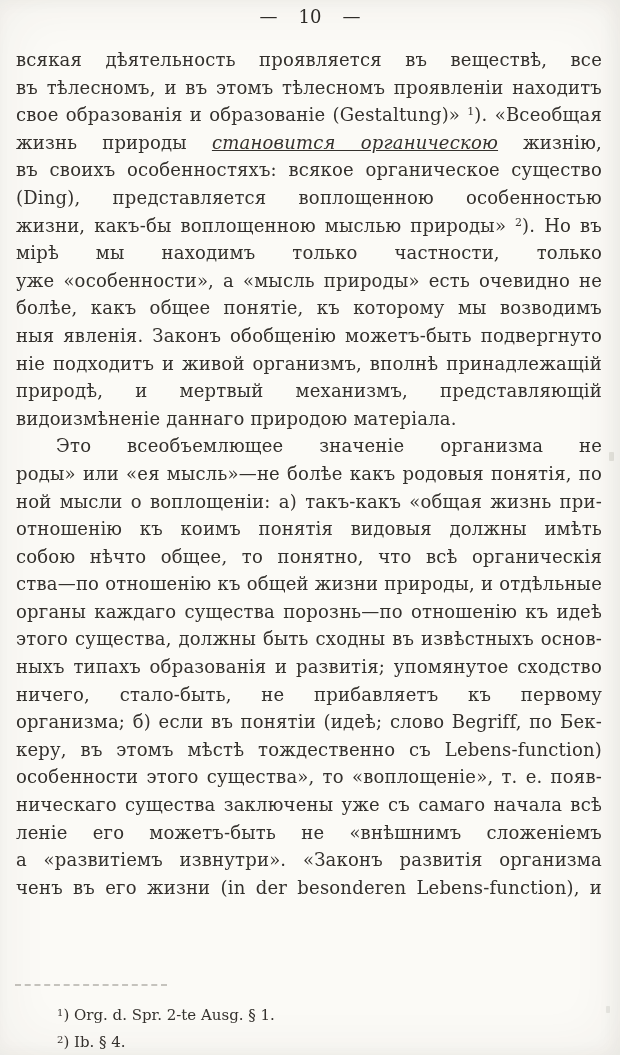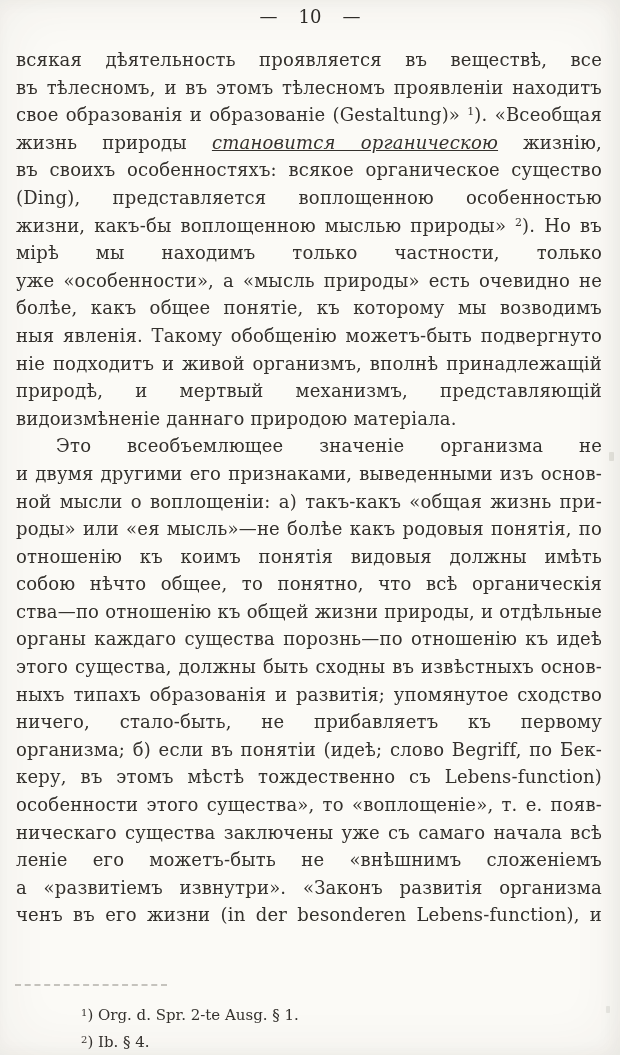--- a/index.html
+++ b/index.html
@@ -52,21 +52,21 @@
 
   .footnote-sep {
     position:absolute; top:984px; left:15px;
     width:152px; height:0;
     border-top:2px dashed #b3b1ab;
     opacity:0.75;
   }
 
   .footnotes {
     position:absolute; top:1003px; left:57px;
-    font-size:15px; color:#35322e;margin-left:24px;
+    font-size:15px; color:#35322e;
   }
   .footnote { line-height:24.5px; }
   .footnote .sup { font-size:10px; top:-4px; }
 
   .artifact {
     position:absolute; background:#d9d7d1; border-radius:1px;
   }
   .artifact.a1 { right:6px; top:452px; width:5px; height:9px; opacity:.6; }
   .artifact.a2 { right:10px; top:1006px; width:4px; height:7px; opacity:.5; }
 </style>
@@ -85,28 +85,27 @@
       <div class="line"><span>всякая дѣятельность проявляется въ веществѣ, все духовное—</span></div>
       <div class="line"><span>въ тѣлесномъ, и въ этомъ тѣлесномъ проявленіи находитъ</span></div>
       <div class="line"><span>свое образованія и образованіе (Gestaltung)» </span><span class="sup">1</span><span>). «Всеобщая</span></div>
       <div class="line"><span>жизнь природы </span><span class="i">становится органическою</span><span> жизнію, проявляясь</span></div>
       <div class="line"><span>въ своихъ особенностяхъ: всякое органическое существо</span></div>
       <div class="line"><span>(Ding), представляется воплощенною особенностью всеобщей</span></div>
       <div class="line"><span>жизни, какъ-бы воплощенною мыслью природы» </span><span class="sup">2</span><span>). Но въ</span></div>
       <div class="line"><span>мірѣ мы находимъ только частности, только «воплощенныя»</span></div>
       <div class="line"><span>уже «особенности», а «мысль природы» есть очевидно не</span></div>
       <div class="line"><span>болѣе, какъ общее понятіе, къ которому мы возводимъ част-</span></div>
-      <div class="line"><span>ныя явленія. Такому обобщенію можетъ-быть подвергнуто</span></div>
+      <div class="line"><span>ныя явленія. Законъ обобщенію можетъ-быть подвергнуто</span></div>
       <div class="line"><span>ніе подходитъ и живой организмъ, вполнѣ принадлежащій</span></div>
       <div class="line"><span>природѣ, и мертвый механизмъ, представляющій намѣренное</span></div>
       <div class="line end"><span>видоизмѣненіе даннаго природою матеріала.</span></div>
       <div class="line indent"><span>Это всеобъемлющее значеніе организма не ограничивается</span></div>
-      <div class="line"><span>и двумя другими его признаками, выведенными изъ основ-</span></div>
+      <div class="line"><span>роды» или «ея мысль»—не болѣе какъ родовыя понятія, по</span></div>
       <div class="line"><span>ной мысли о воплощеніи: а) такъ-какъ «общая жизнь при-</span></div>
-      <div class="line"><span>роды» или «ея мысль»—не болѣе какъ родовыя понятія, по</span></div>
       <div class="line"><span>отношенію къ коимъ понятія видовыя должны имѣть между-</span></div>
       <div class="line"><span>собою нѣчто общее, то понятно, что всѣ органическія суще-</span></div>
       <div class="line"><span>ства—по отношенію къ общей жизни природы, и отдѣльные</span></div>
       <div class="line"><span>органы каждаго существа порознь—по отношенію къ идеѣ</span></div>
       <div class="line"><span>этого существа, должны быть сходны въ извѣстныхъ основ-</span></div>
       <div class="line"><span>ныхъ типахъ образованія и развитія; упомянутое сходство</span></div>
       <div class="line"><span>ничего, стало-быть, не прибавляетъ къ первому опредѣленію</span></div>
       <div class="line"><span>организма; б) если въ понятіи (идеѣ; слово Begriff, по Бек-</span></div>
       <div class="line"><span>керу, въ этомъ мѣстѣ тождественно съ Lebens-function) орга-</span></div>
       <div class="line"><span>особенности этого существа», то «воплощеніе», т. е. появ-</span></div>

